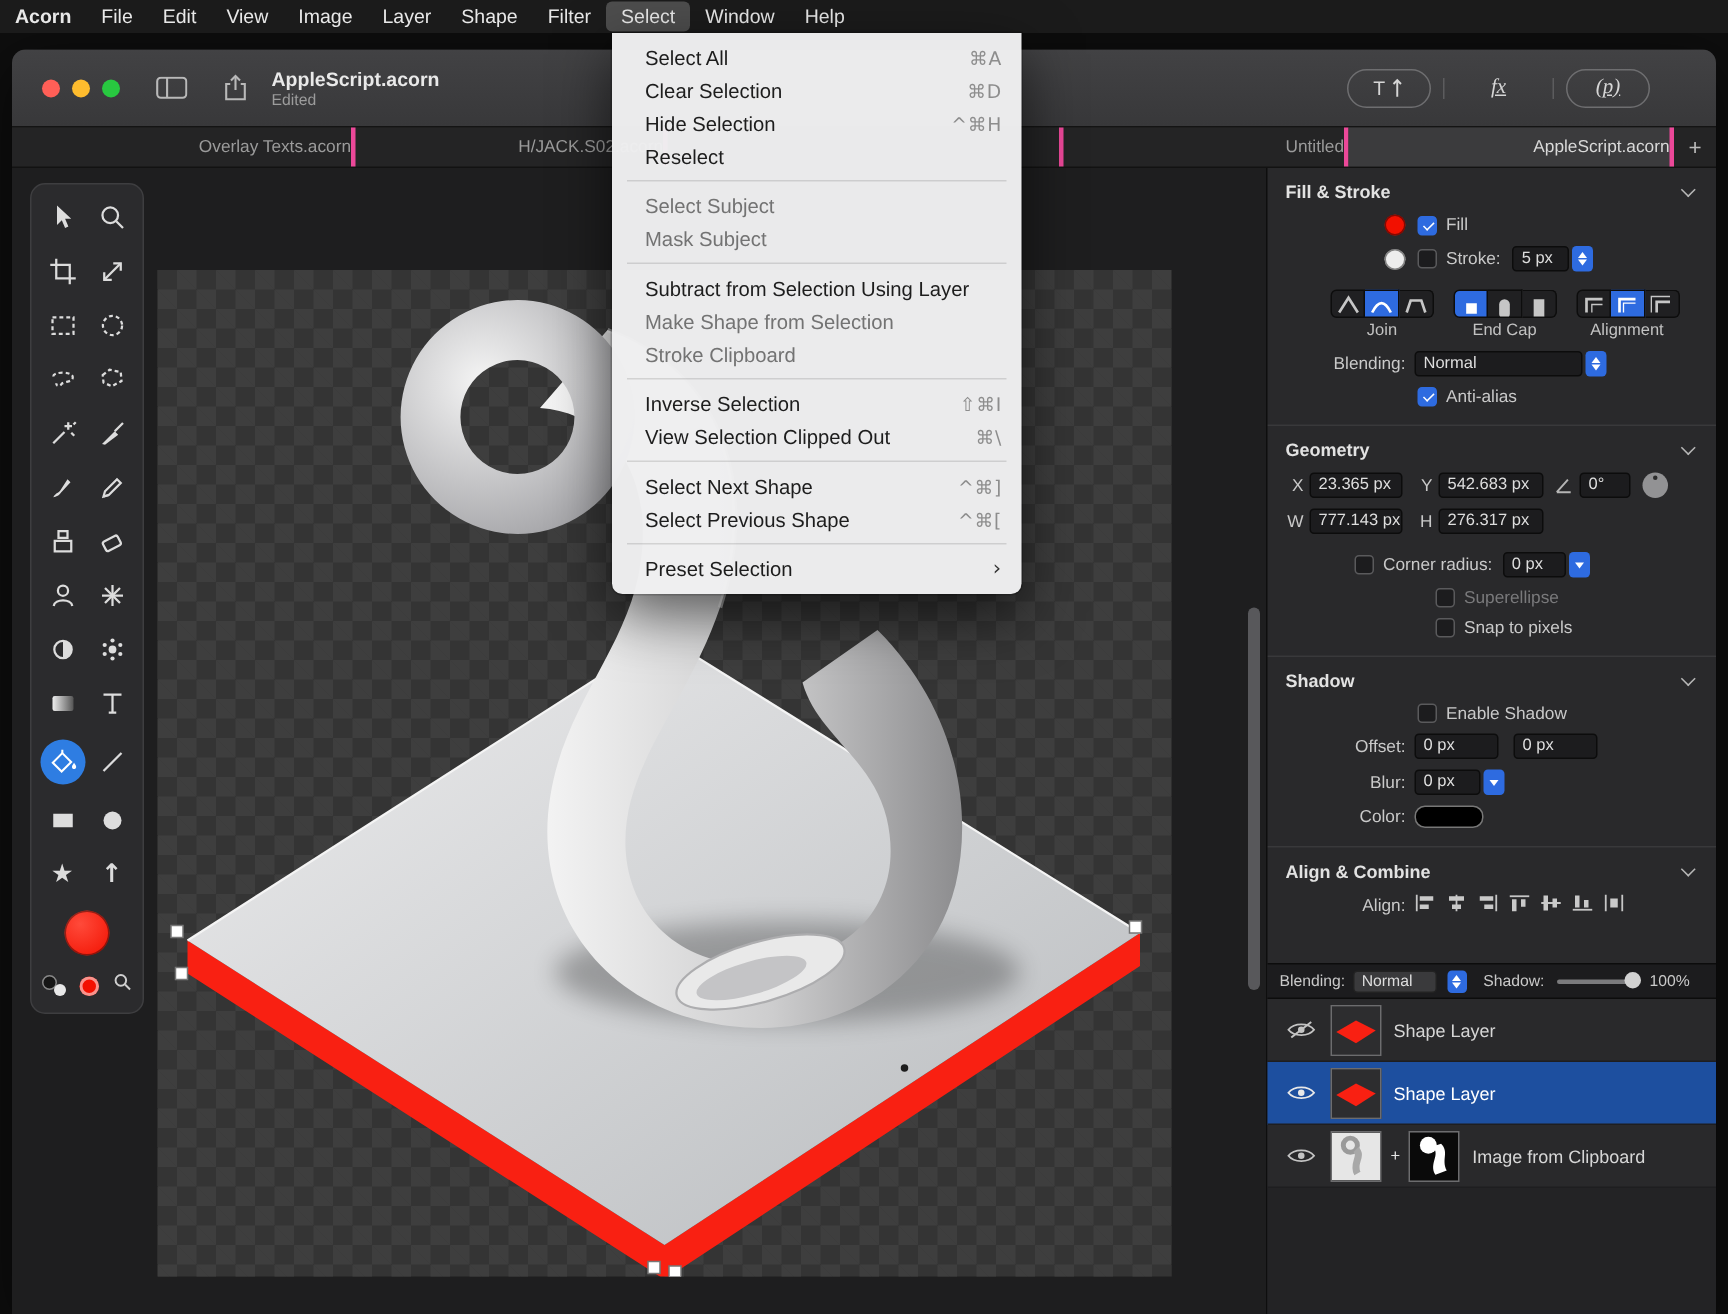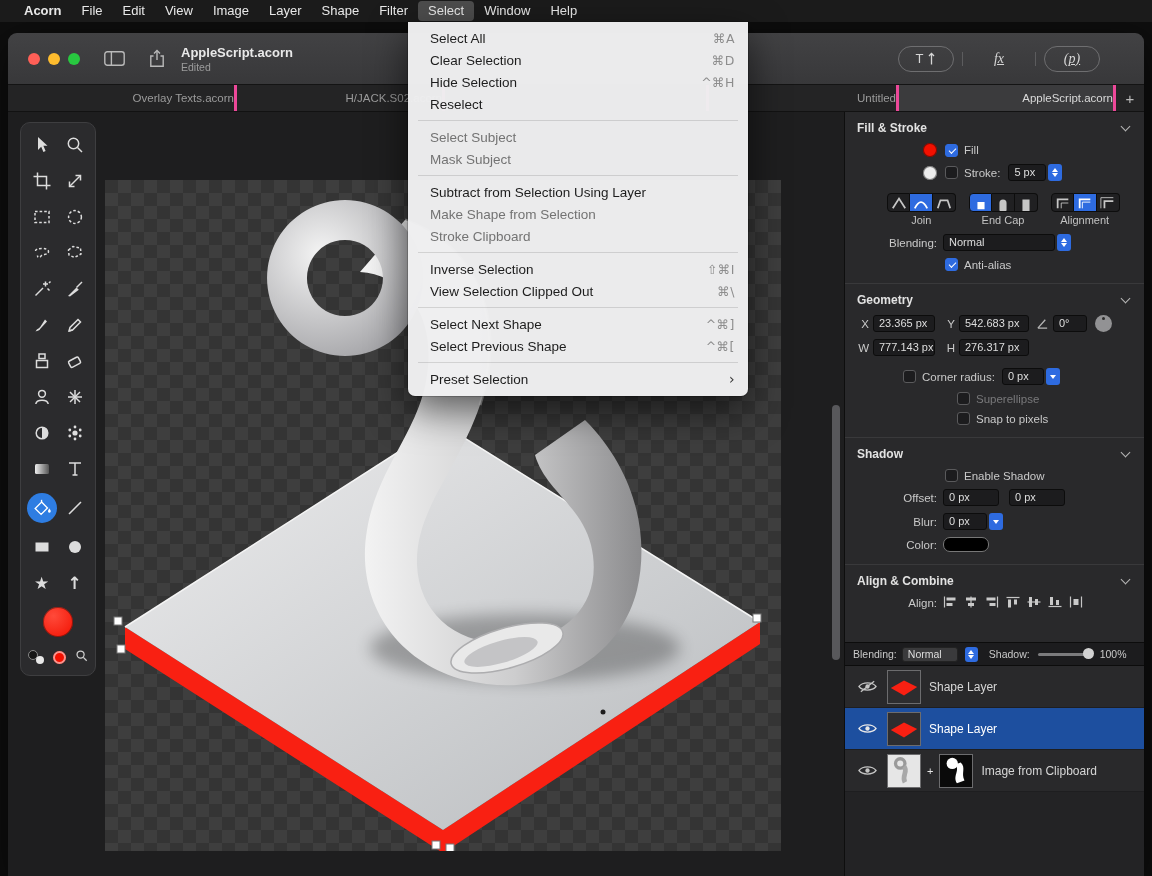--- a/index.html
+++ b/index.html
@@ -1,26 +1,26 @@
 <!DOCTYPE html>
 <html><head>
 <meta charset="utf-8">
 <style>
   * { margin:0; padding:0; box-sizing:border-box; }
   html,body { width:1152px; height:876px; background:#0e0e0e; font-family:"Liberation Sans",sans-serif; overflow:hidden; }
   .screen { position:relative; width:1152px; height:876px; background:#0e0e0e; }
 
   
-  .menubar { position:absolute; left:0; top:0; width:100%; height:22px; background:#1b1b1b; display:flex; align-items:center; padding-left:14px; color:#e8e8e8; font-size:13px; z-index:50; }
+  .menubar { position:absolute; left:0; top:0; width:100%; height:22px; background:#1b1b1b; display:flex; align-items:center; color:#e8e8e8; font-size:13px; z-index:50; }
   .mitem { padding:2px 10px; border-radius:4px; line-height:16px; }
   .mitem.app { font-weight:bold; }
   .mitem.active { background:rgba(255,255,255,0.22); }
 
   
-  .menu { position:absolute; left:408px; top:22px; width:340px; background:rgba(239,239,240,0.98); border-radius:0 0 7px 7px; box-shadow:0 14px 38px rgba(0,0,0,0.6), 0 0 0 1px rgba(0,0,0,0.18); padding:5px 0 6px; z-index:100; font-size:13.5px; color:#1d1d1d; }
+  .menu { position:absolute; left:408px; top:22px; width:273px; background:rgba(239,239,240,0.98); border-radius:0 0 7px 7px; box-shadow:0 14px 38px rgba(0,0,0,0.6), 0 0 0 1px rgba(0,0,0,0.18); padding:5px 0 6px; z-index:100; font-size:13.5px; color:#1d1d1d; }
   .mrow { display:flex; justify-content:space-between; align-items:center; height:22px; padding:0 13px 0 22px; }
   .mrow .sc { color:#8d8d8d; font-family:"DejaVu Sans",sans-serif; font-size:12.5px; letter-spacing:0.5px; }
   .mrow .sc.arrow { color:#333; font-size:14px; }
   .mrow.disabled { color:#737373; }
   .msep { height:1px; background:rgba(0,0,0,0.12); margin:5px 10px; }
 
   
   .window { position:absolute; left:8px; top:33px; width:1136px; height:843px; border-radius:9px 9px 0 0; overflow:hidden; background:#1d1d1e; box-shadow:0 10px 40px rgba(0,0,0,0.6); }
   .titlebar { height:52px; background:linear-gradient(#424244,#38383a); display:flex; align-items:center; border-bottom:1px solid #141414; }
   .lights { display:flex; gap:8px; margin-left:20px; }

